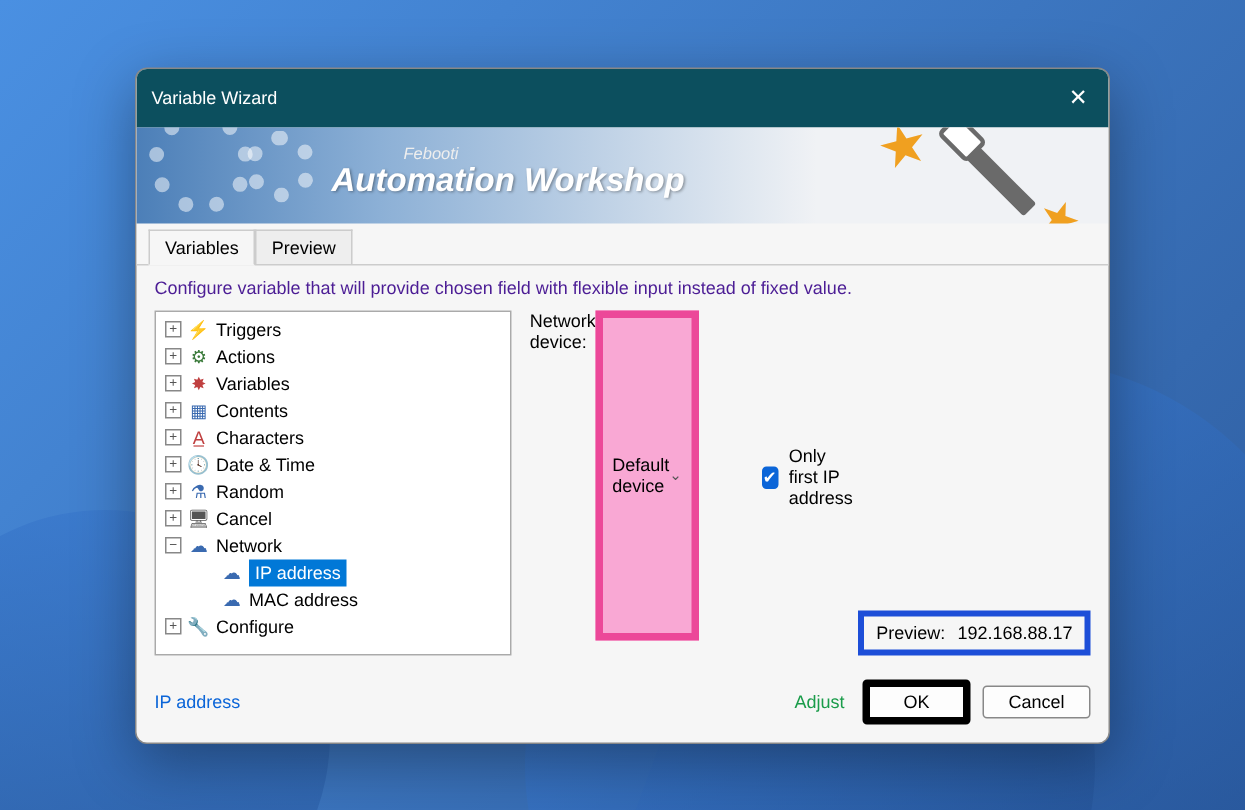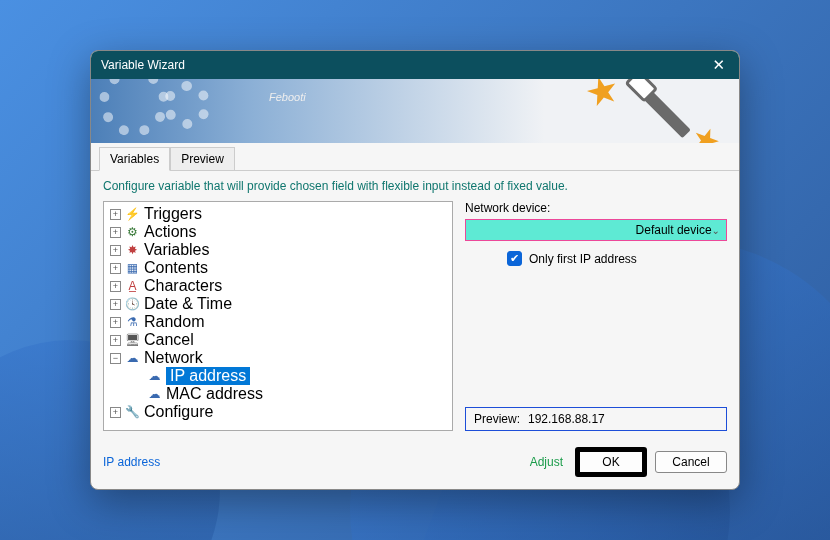--- a/index.html
+++ b/index.html
@@ -35,21 +35,21 @@
   position: relative;
   z-index: 10;
 }
 .titlebar {
   background: #0c4f5e;
   color: #fff;
   display: flex;
   align-items: center;
   justify-content: space-between;
   padding: 4px 10px;
-  height: 28px;
+  height: 39px;
   font-size: 12px;
 }
 .titlebar .close {
   font-size: 15px;
   cursor: pointer;
   padding: 0 4px;
 }
 .banner {
   height: 64px;
   background: linear-gradient(90deg, #4c7fb8 0%, #8cb0d6 25%, #f0f2f5 70%);
@@ -130,21 +130,21 @@
   background: #f6f6f6;
   border-bottom: 1px solid #f6f6f6;
   margin-bottom: -1px;
 }
 .content {
   padding: 8px 12px 6px 12px;
 }
 .hint {
   font-size: 12px;
   margin-bottom: 8px;
-  color: #0f766e;
+  color: #4c1d95;
 }
 .panes {
   display: flex;
   gap: 12px;
 }
 .treebox {
   width: 350px;
   height: 230px;
   border: 1px solid #aaa;
   background: #fff;
@@ -168,36 +168,36 @@
   align-items: center;
   justify-content: center;
   font-size: 9px;
   line-height: 1;
   background: #fff;
   color: #555;
 }
 .tree .exp.blank { border: none; width: 11px; }
 .tree .children { padding-left: 22px; }
 .tree .icon { width: 15px; display: inline-flex; justify-content: center; font-size: 12px; }
-.tree .lbl { font-size: 16px; }
+.tree .lbl { font-size: 12px; }
 .tree .row.selected .lbl {
   background: #0178d7;
   color: #fff;
   padding: 0 4px;
 }
 .rightpane {
   flex: 1;
   display: flex;
-  flex-direction: column;
+  flex-direction: row;
 }
 .field-label { font-size: 12px; margin-bottom: 4px; }
 .select {
   width: 100%;
-  border: 1px solid #ec4899;
-  background: #5eead4;
+  border: 5px solid #ec4899;
+  background: #f9a8d4;
   padding: 3px 6px;
   font-size: 12px;
   display: flex;
   justify-content: flex-end;
   align-items: center;
   cursor: pointer;
   margin-bottom: 10px;
 }
 .select .caret { font-size: 10px; color: #555; }
 .cbrow {
@@ -219,21 +219,21 @@
   background: #fff;
 }
 .cb.checked {
   background: #0b65d8;
   border-color: #0b65d8;
   color: #fff;
   font-size: 11px;
 }
 .preview {
   margin-top: auto;
-  border: 1px solid #1d4ed8;
+  border: 4px solid #1d4ed8;
   padding: 4px 8px;
   font-size: 12px;
   display: flex;
   gap: 8px;
   background: #f6f6f6;
 }
 .footer {
   display: flex;
   align-items: center;
   padding: 10px 12px 12px 12px;
@@ -268,20 +268,21 @@
 
   <div class="titlebar">
     <span>Variable Wizard</span>
     <span class="close">✕</span>
   </div>
 
   <div class="banner">
     <div class="gear g1"></div>
     <div class="gear g2"></div>
     <div class="banner-small">Febooti</div>
+    <div class="banner-text">Automation Workshop</div>
     <div class="star s1">★</div>
     <div class="star s2">★</div>
     <div class="wand">
       <div class="handle"></div>
       <div class="tip"></div>
     </div>
   </div>
 
   <div class="tabrow">
     <div class="tab active">Variables</div>

